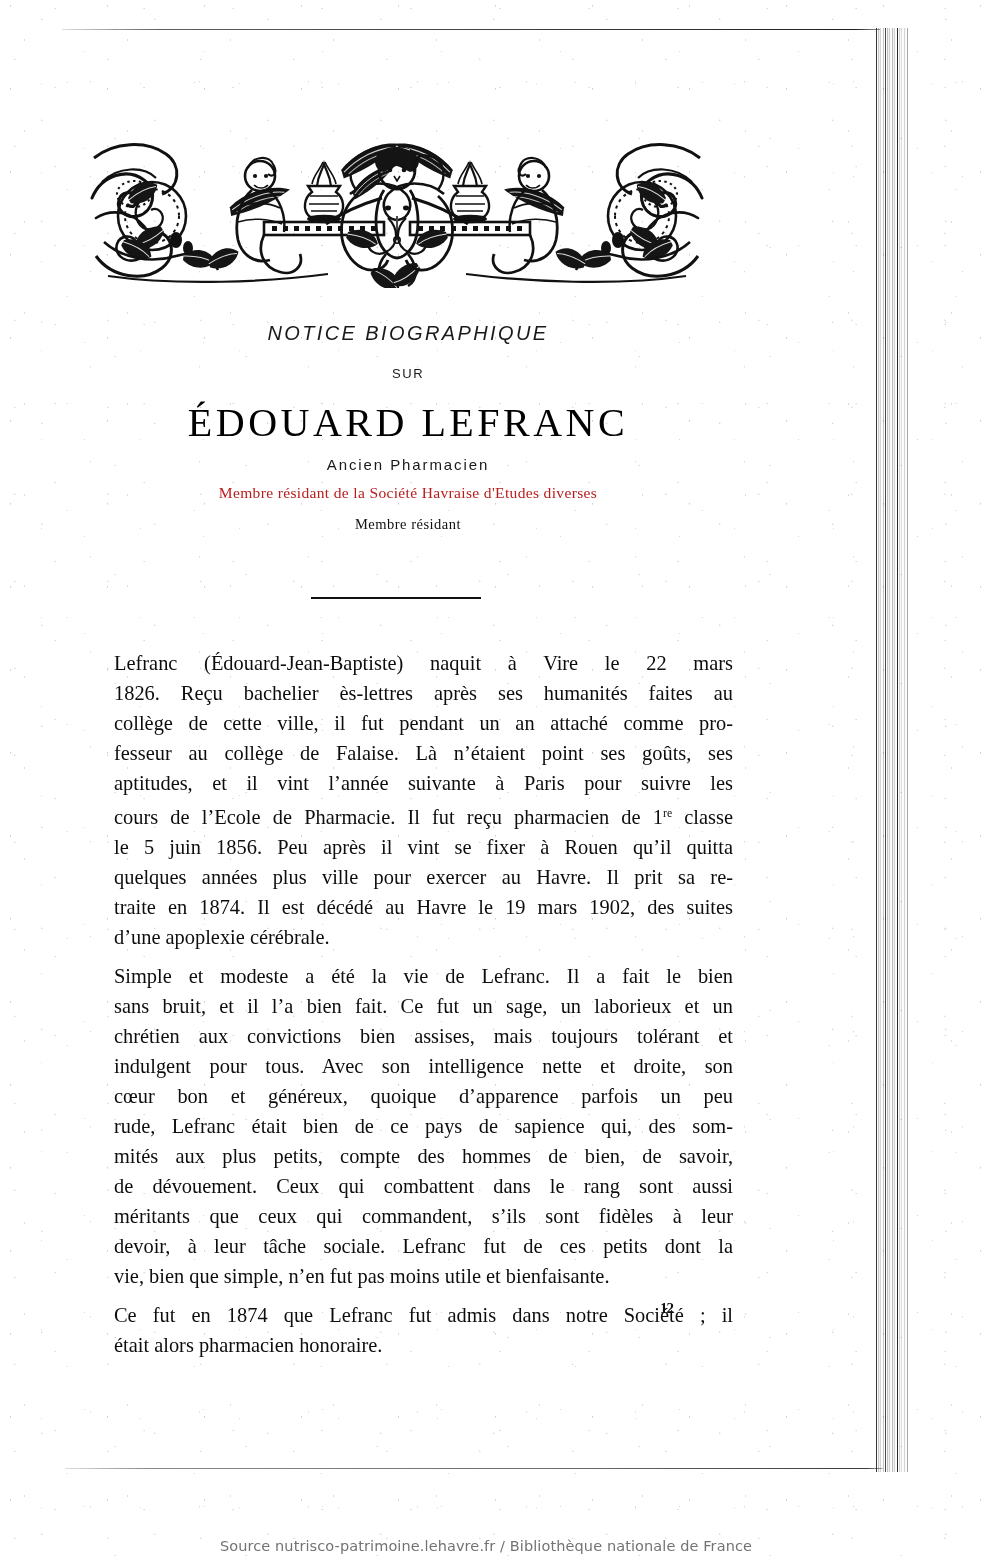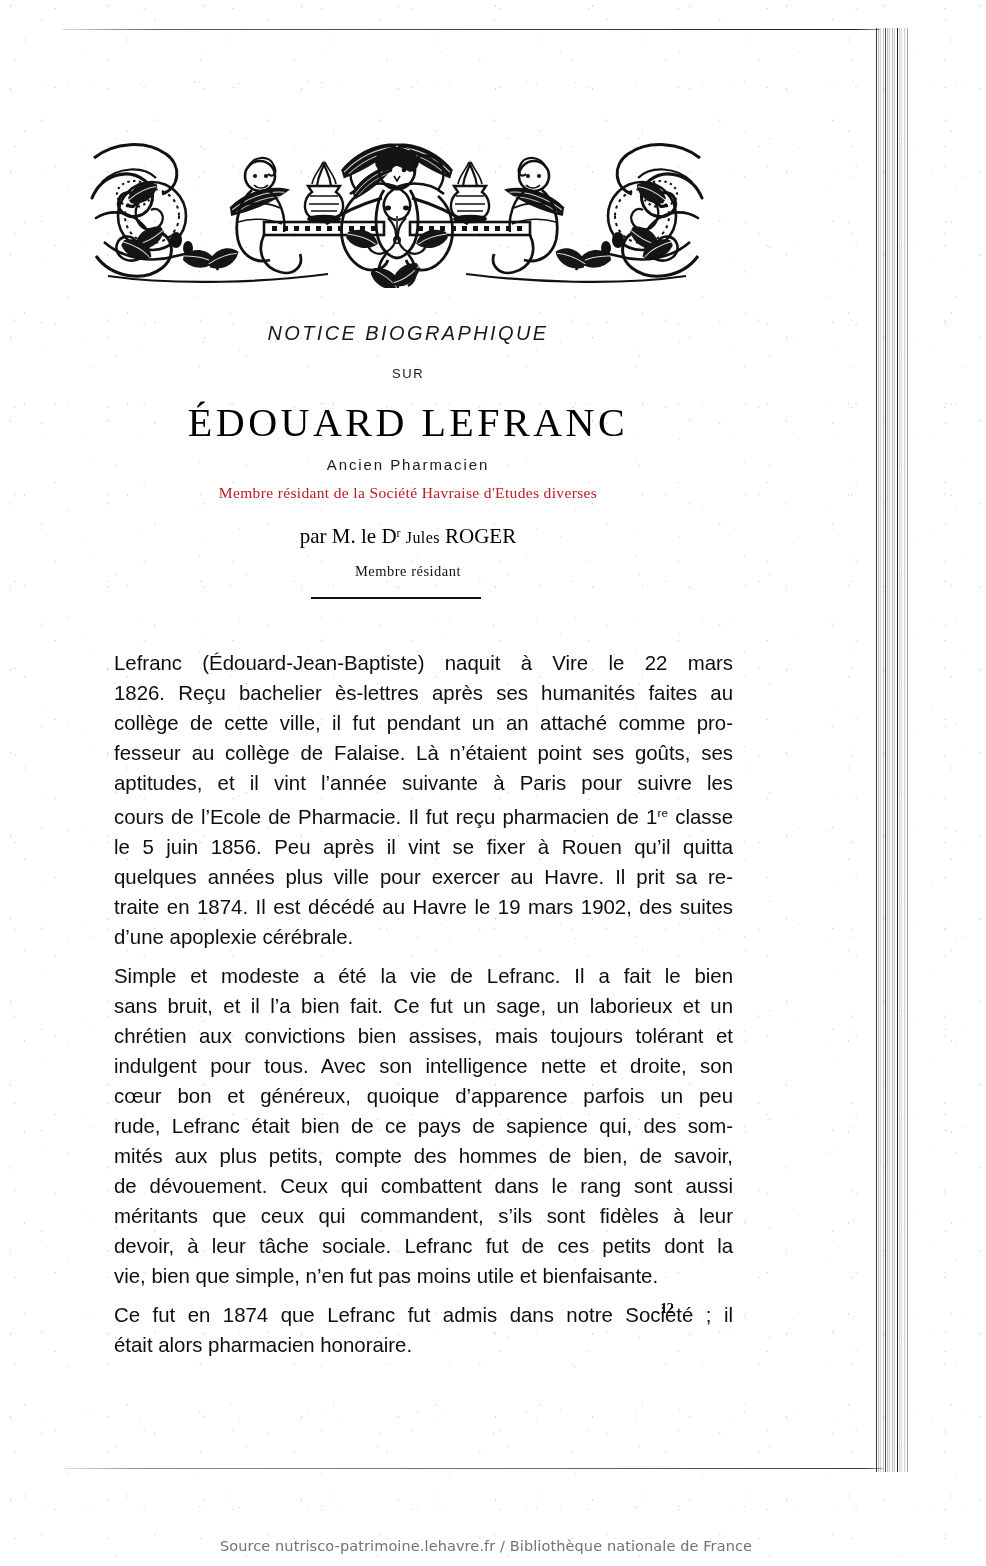--- a/index.html
+++ b/index.html
@@ -157,21 +157,21 @@
     width: 170px; height: 2px;
     background: #111;
   }
 
   
   .body-text {
     position: absolute;
     left: 88px; top: 648px;
     width: 645px;
     color: #0d0d0d;
-    font-family: Liberation Sans, sans-serif;
+    font-family: Liberation Serif, serif;
     font-size: 20.4px;
     line-height: 30px;
     text-align: justify;
   }
   .body-text p {
     margin: 0 0 3px 0;
     text-indent: 26px;
     
     text-align: left;
   }
@@ -398,25 +398,20 @@
       <path d="M20,140 C90,150 180,146 240,138 M378,138 C440,146 530,150 598,140" fill="none" stroke="#111" stroke-width="2.2"></path>
     </svg>
   </div>
 
   <div class="title-block">
     <div class="notice-line">NOTICE BIOGRAPHIQUE</div>
     <div class="sur-line">SUR</div>
     <div class="main-name">ÉDOUARD LEFRANC</div>
     <div class="ancien">Ancien Pharmacien</div>
     <div class="membre-italic">Membre résidant de la Société Havraise d'Etudes diverses</div>
-    <div class="par-line">
-      <span>par M. le D</span><sup>r</sup>
-      <span class="smallcaps">Jules</span>
-      <span>ROGER</span>
-    </div>
     <div class="membre-resid">Membre résidant</div>
   </div>
 
   <div class="rule"></div>
 
   <div class="body-text" id="body-text">
       <p>
         <span class="ln first j">Lefranc (Édouard-Jean-Baptiste) naquit à Vire le 22 mars</span>
         <span class="ln j">1826. Reçu bachelier ès-lettres après ses humanités faites au</span>
         <span class="ln j">collège de cette ville, il fut pendant un an attaché comme pro-</span>

